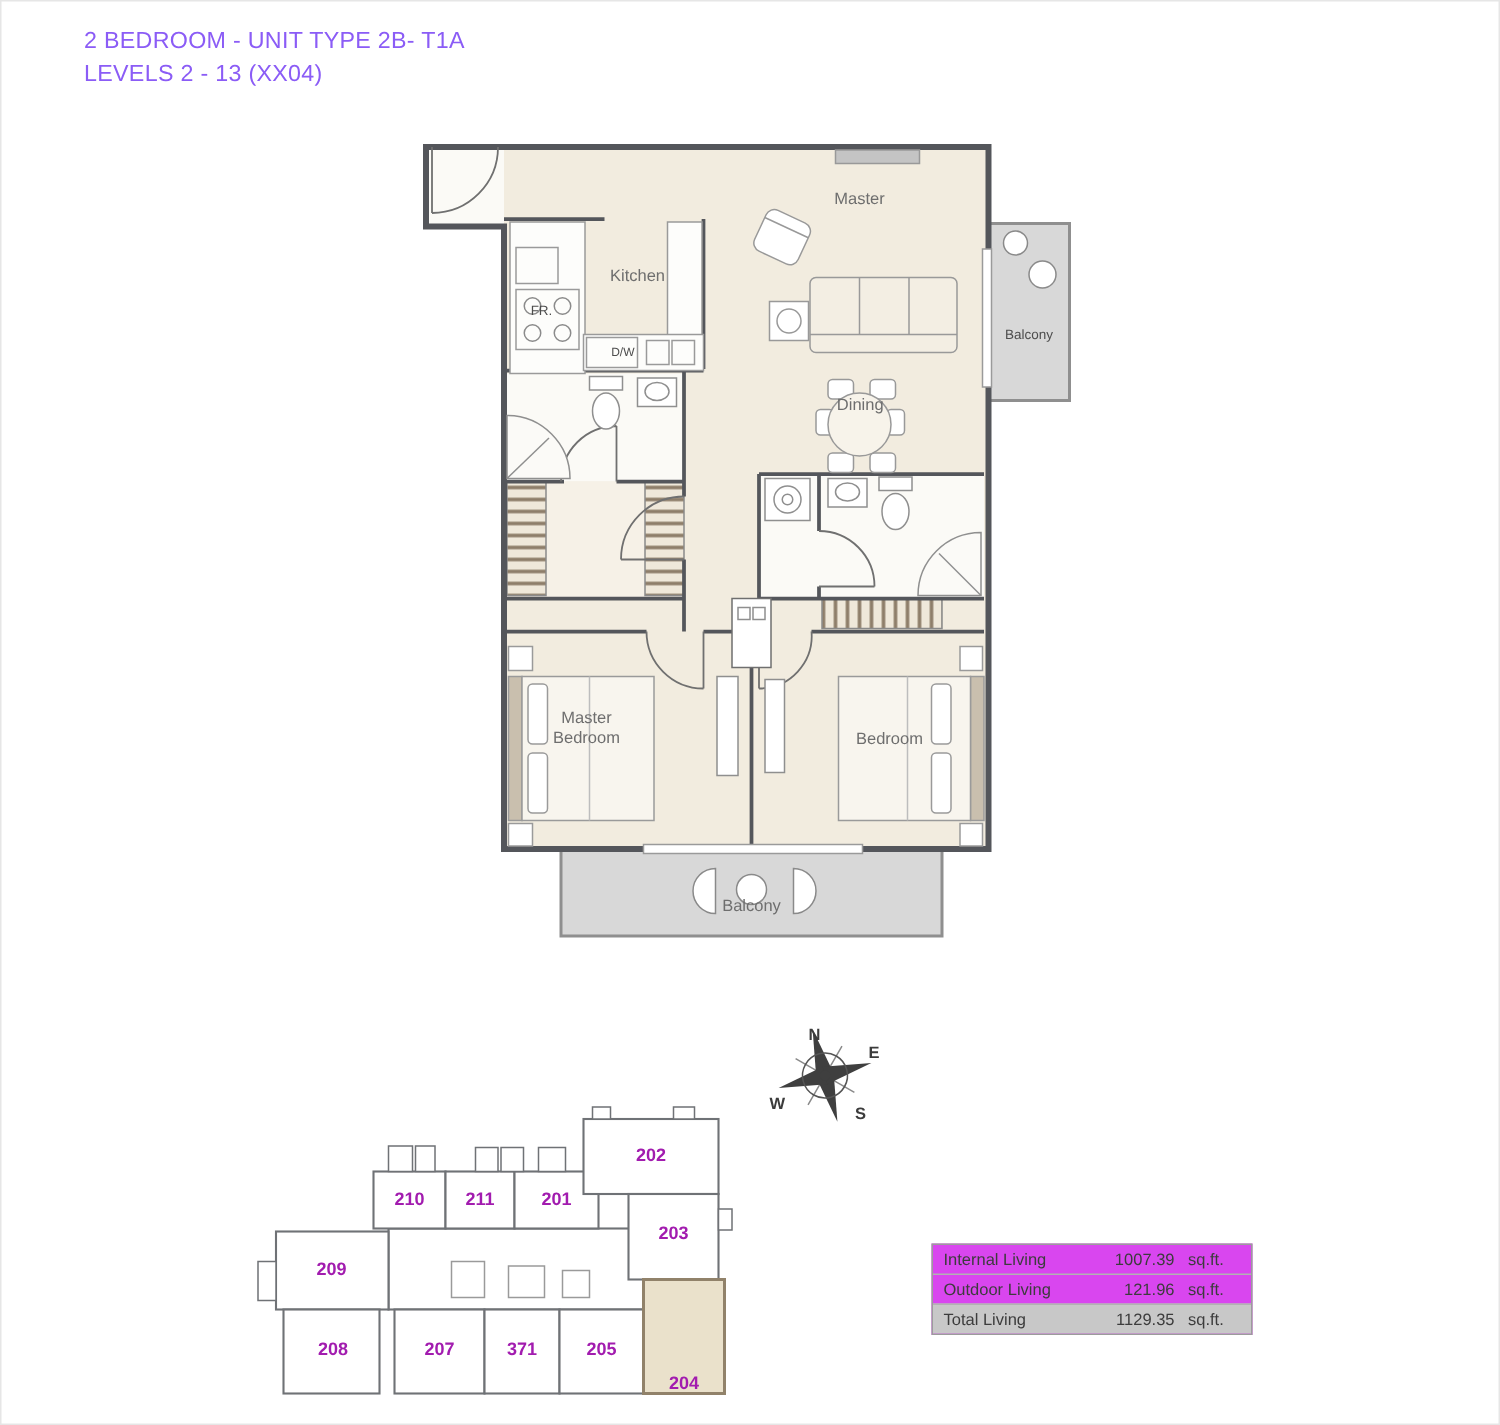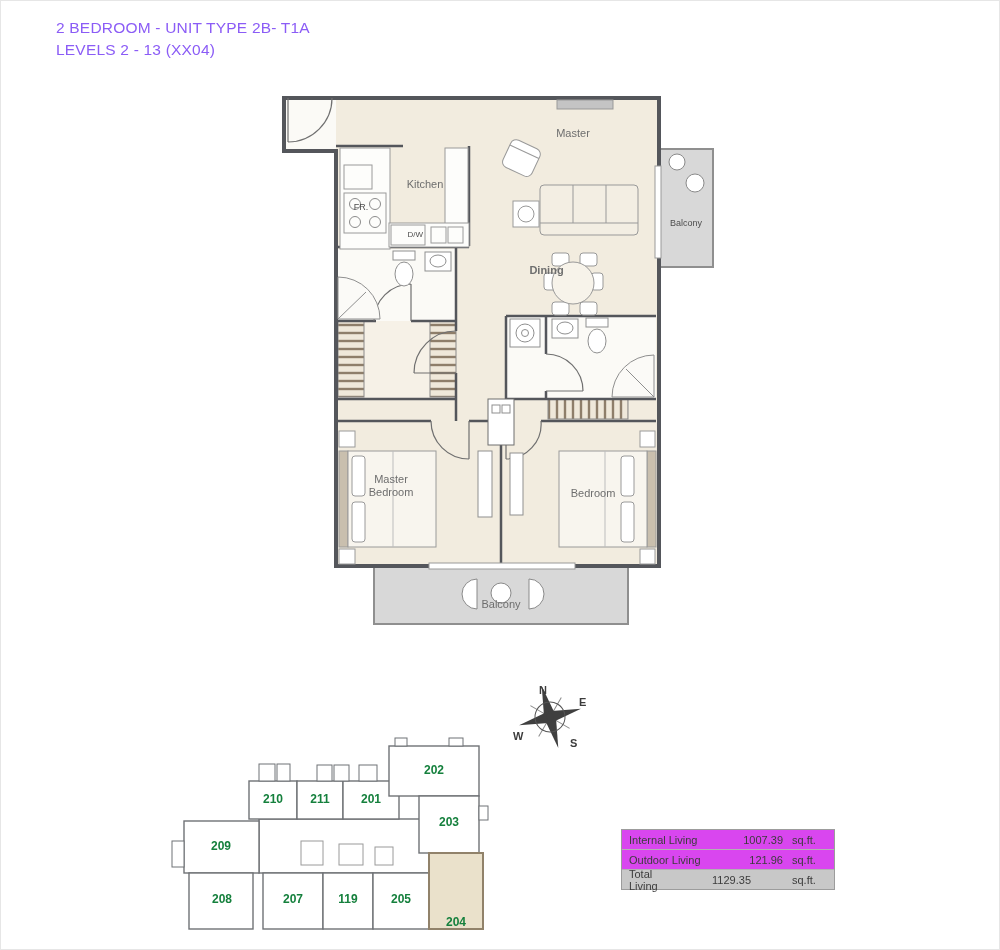--- a/index.html
+++ b/index.html
@@ -9,27 +9,27 @@
     font-family:"Liberation Sans", sans-serif;
   }
   .plan-svg { position:absolute; left:0; top:0; }
   .title-block { position:absolute; left:55px; top:16px; color:#8b5cf6; font-weight:normal;
                  font-size:15.5px; line-height:22px; letter-spacing:.2px; }
   .plan-label { position:absolute; color:#6e6e6e; font-size:11px; text-align:center;
                 line-height:12.5px; }
   .plan-label.small { font-size:9px; color:#4d4d4d; }
   .plan-label.tiny { font-size:8px; color:#4d4d4d; }
   .unit-label { position:absolute; width:36px; text-align:center; font-size:12px;
-                font-weight:bold; color:#15803d; }
+                font-weight:bold; color:#a21caf; }
   .compass-letter { position:absolute; font-size:11px; font-weight:bold; color:#3c3c3c; }
   .area-table { position:absolute; left:620px; top:828px; width:212px; background:#d946ef;
                 border:1px solid #9c9c9c; font-size:11px; color:#3c3c3c; }
   .area-row { display:flex; height:19px; align-items:center; border-top:1px solid #b2b2b2; }
   .area-row:first-child { border-top:none; }
-  .area-row.total { background:#c8c8c8;gap:32px; }
+  .area-row.total { background:#c8c8c8; }
   .area-label { flex:1; padding-left:7px; }
   .area-value { width:58px; text-align:right; }
   .area-unit { width:42px; padding-left:9px; }
 </style>
 </head>
 <body>
 
 <div class="page">
 
   <svg class="plan-svg" width="1000" height="950" viewBox="0 0 1000 950">
@@ -224,37 +224,37 @@
 
   <div class="title-block">
     <div>2 BEDROOM - UNIT TYPE 2B- T1A</div>
     <div>LEVELS 2 - 13 (XX04)</div>
   </div>
 
   <div class="plan-label small" style="left:343px; top:152px; width:34px;margin-top:48px;">FR.</div>
   <div class="plan-label" style="left:396px; top:177px; width:56px;">Kitchen</div>
   <div class="plan-label tiny" style="left:392px; top:228px; width:30px;text-align:right;">D/W</div>
   <div class="plan-label" style="left:542px; top:126px; width:60px;">Master</div>
-  <div class="plan-label" style="left:518px; top:263px; width:55px;font-weight:bold;">Dining</div>
+  <div class="plan-label" style="left:545px; top:263px; width:55px;">Dining</div>
   <div class="plan-label small" style="left:658px; top:216px; width:54px;">Balcony</div>
   <div class="plan-label" style="left:462px; top:597px; width:76px;">Balcony</div>
   <div class="plan-label" style="left:358px; top:472px; width:64px;">Master Bedroom</div>
   <div class="plan-label" style="left:560px; top:486px; width:64px;">Bedroom</div>
 
   <div class="compass-letter" style="left:538px; top:683px;">N</div>
   <div class="compass-letter" style="left:578px; top:695px;">E</div>
   <div class="compass-letter" style="left:569px; top:736px;">S</div>
   <div class="compass-letter" style="left:512px; top:729px;">W</div>
 
   <div class="unit-label" style="left:352px; top:791px;">201</div>
   <div class="unit-label" style="left:415px; top:762px;">202</div>
   <div class="unit-label" style="left:430px; top:814px;">203</div>
   <div class="unit-label" style="left:437px; top:891px;margin-top:23px;">204</div>
   <div class="unit-label" style="left:382px; top:891px;text-align:center;">205</div>
-  <div class="unit-label" style="left:329px; top:891px;">119</div>
+  <div class="unit-label" style="left:329px; top:891px;">371</div>
   <div class="unit-label" style="left:274px; top:891px;">207</div>
   <div class="unit-label" style="left:203px; top:891px;">208</div>
   <div class="unit-label" style="left:202px; top:838px;">209</div>
   <div class="unit-label" style="left:254px; top:791px;">210</div>
   <div class="unit-label" style="left:301px; top:791px;">211</div>
 
   <div class="area-table">
     <div class="area-row">
       <span class="area-label">Internal Living</span>
       <span class="area-value">1007.39</span>

